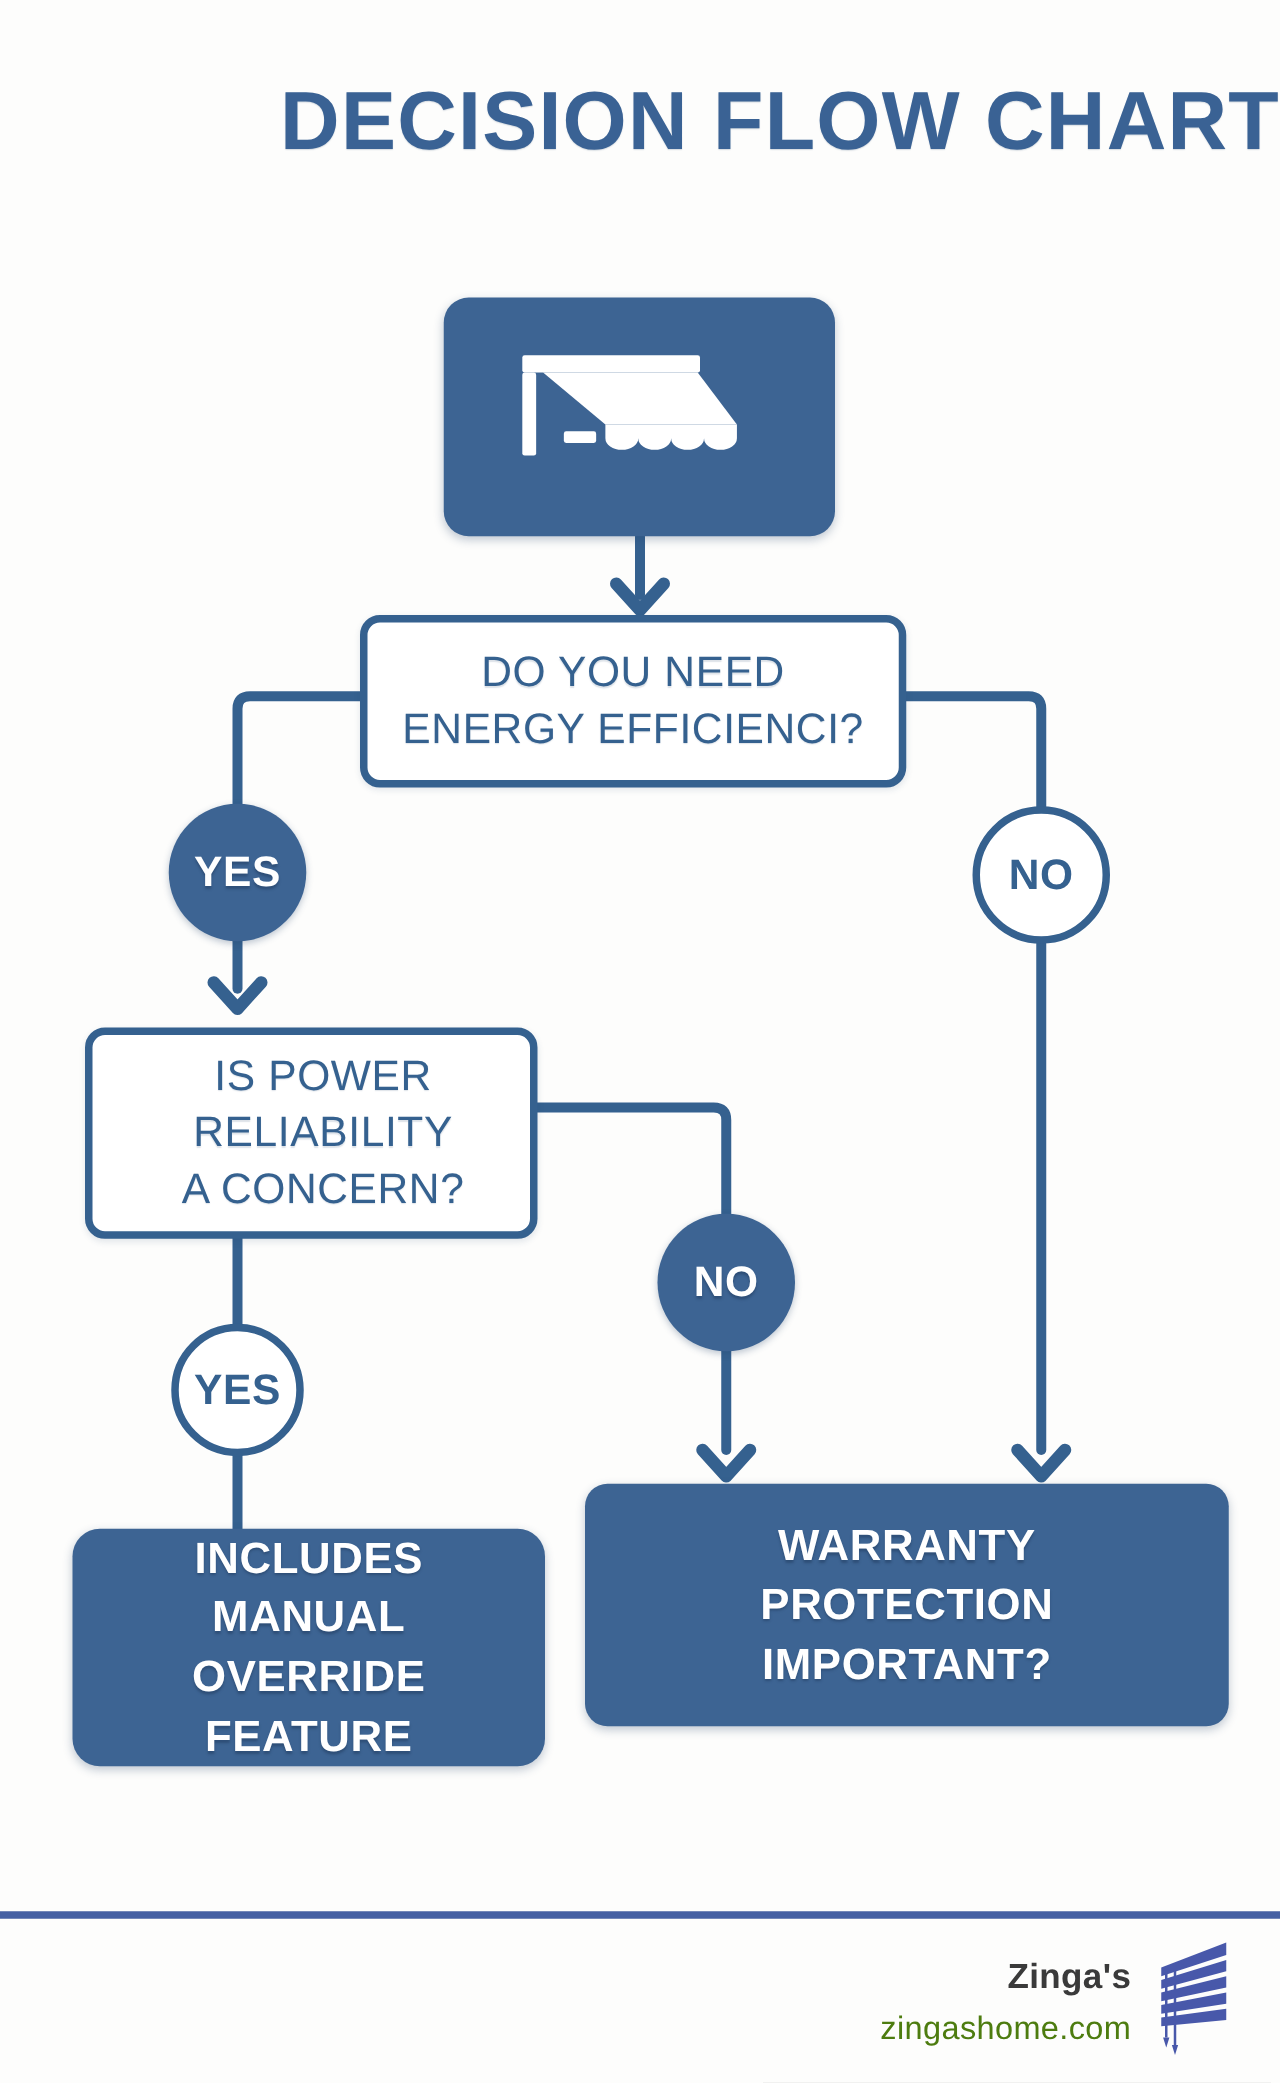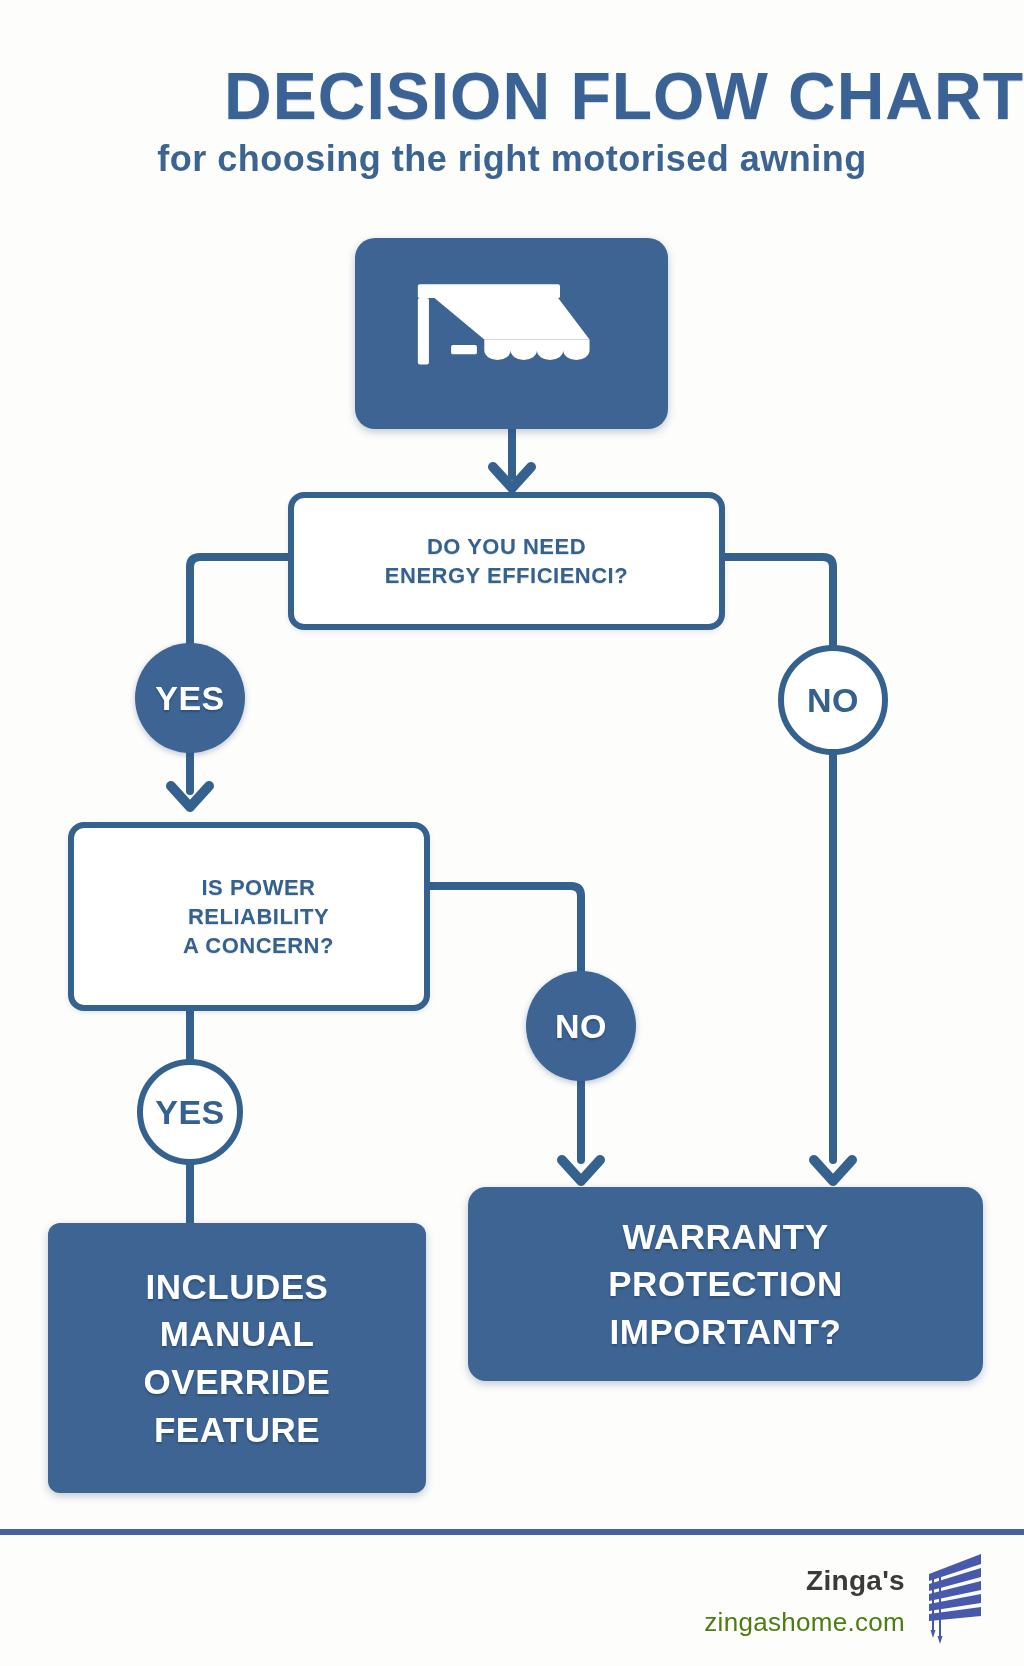--- a/index.html
+++ b/index.html
@@ -24,21 +24,21 @@
   .node{position:absolute;box-sizing:border-box;display:flex;align-items:center;justify-content:center;text-align:center;}
   .node.filled{
     background:#3d6493;border-radius:20px;color:#ffffff;
     box-shadow:0 3px 8px rgba(35,65,105,.28);
   }
   .node.outlined{
     background:#ffffff;border:6px solid #35618f;border-radius:16px;color:#35618f;
     box-shadow:0 2px 5px rgba(35,65,105,.12);
   }
   .q-label{
-    font-size:22px;font-weight:bold;letter-spacing:.5px;line-height:1.32;
+    font-size:34px;font-weight:normal;letter-spacing:.5px;line-height:1.32;
     white-space:pre-line;color:#35618f;text-shadow:0 1px 1px rgba(30,60,100,.15);
   }
   .r-label{
     font-size:35px;font-weight:bold;letter-spacing:.5px;line-height:1.36;
     white-space:pre-line;color:#ffffff;text-shadow:0 2px 2px rgba(20,40,70,.35);
   }
   .circle{position:absolute;box-sizing:border-box;border-radius:50%;
     display:flex;align-items:center;justify-content:center;
     font-size:34px;font-weight:bold;letter-spacing:.5px;text-align:right;}
   .circle.filled{background:#3d6493;color:#ffffff;box-shadow:0 2px 6px rgba(35,65,105,.3);
@@ -50,21 +50,20 @@
   .brand{font-size:28px;font-weight:bold;color:#3a3a3a;letter-spacing:.3px;}
   .website{margin-top:10px;font-size:26px;color:#4d7c0f;letter-spacing:.3px;}
   .logo{position:absolute;left:915px;top:1550px;width:82px;height:95px;}
 </style>
 </head>
 <body>
 
 <div class="stage">
 
   <div class="title">DECISION FLOW CHART</div>
-  <div class="subtitle">for choosing the right motorised awning</div>
 
   <svg class="connectors" viewBox="0 0 1024 1666" xmlns="http://www.w3.org/2000/svg">
     <g fill="none" stroke="#35618f" stroke-width="8" stroke-linecap="round" stroke-linejoin="round">
 
       <path d="M512 429 L512 476"></path>
       <path d="M493 467 L512 488 L531 467" stroke-width="10"></path>
 
       <path d="M290 557 L200 557 Q190 557 190 567 L190 644"></path>
 
       <path d="M723 557 L823 557 Q833 557 833 567 L833 646"></path>
@@ -108,34 +107,34 @@
 ENERGY EFFICIENCI?</div>
   </div>
 
   <div class="circle filled" style="left:135px;top:643px;width:110px;height:110px;">
     <span>YES</span>
   </div>
   <div class="circle outlined" style="left:778px;top:645px;width:110px;height:110px;">
     <span>NO</span>
   </div>
 
-  <div class="node outlined" style="left:68px;top:822px;width:362px;height:189px;padding-left:19px;">
+  <div class="node outlined" style="left:68px;top:822px;width:362px;height:169px;padding-left:19px;">
     <div class="q-label">IS POWER
 RELIABILITY
 A CONCERN?</div>
   </div>
 
   <div class="circle filled" style="left:526px;top:971px;width:110px;height:110px;">
     <span>NO</span>
   </div>
   <div class="circle outlined" style="left:137px;top:1059px;width:106px;height:106px;">
     <span>YES</span>
   </div>
 
-  <div class="node filled" style="left:48px;top:1223px;width:378px;height:270px;border-radius:12px;">
+  <div class="node filled" style="left:58px;top:1223px;width:378px;height:190px;border-radius:22px;">
     <div class="r-label">INCLUDES
 MANUAL
 OVERRIDE
 FEATURE</div>
   </div>
 
   <div class="node filled" style="left:468px;top:1187px;width:515px;height:194px;border-radius:18px;">
     <div class="r-label">WARRANTY
 PROTECTION
 IMPORTANT?</div>

